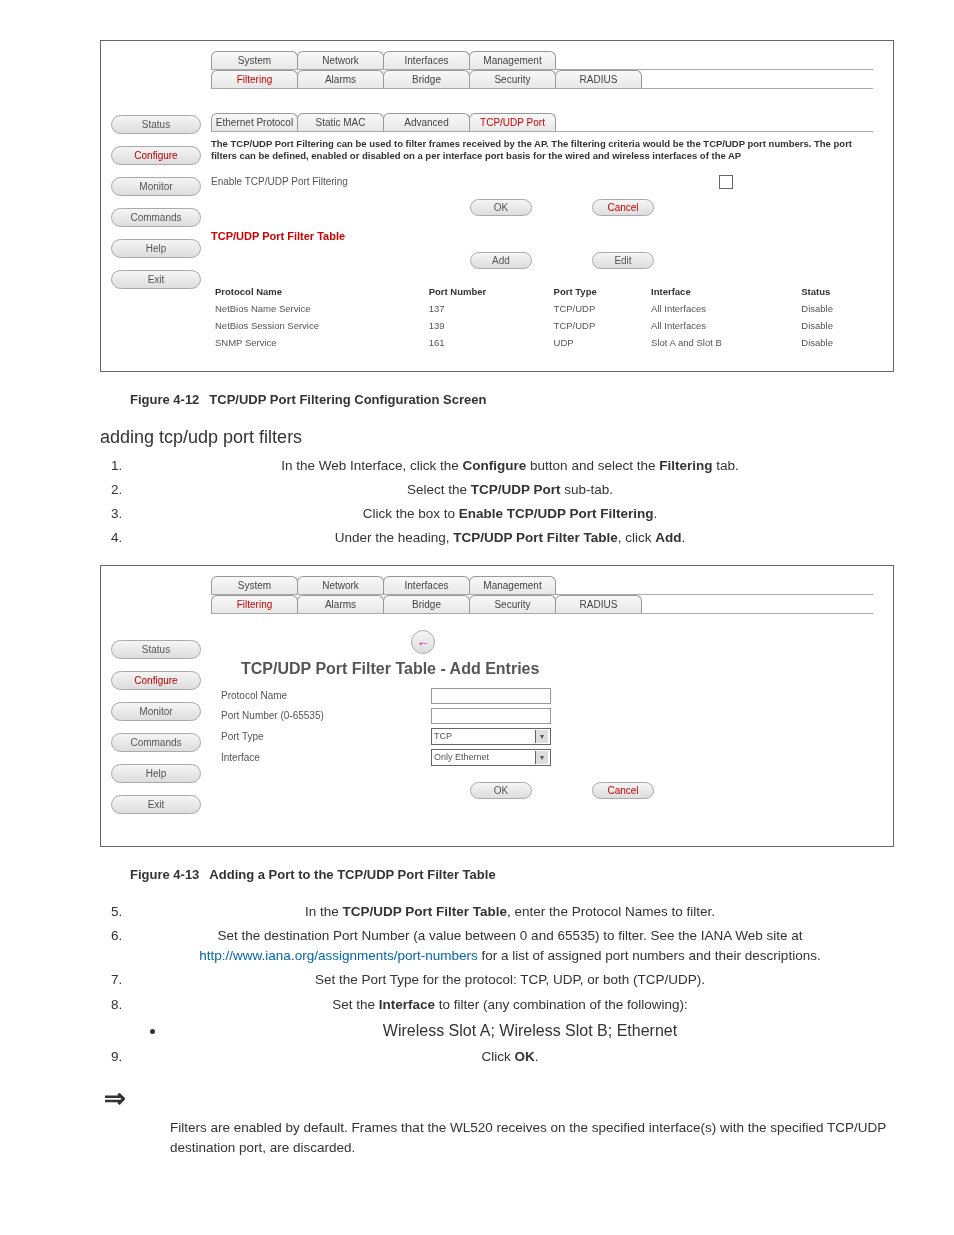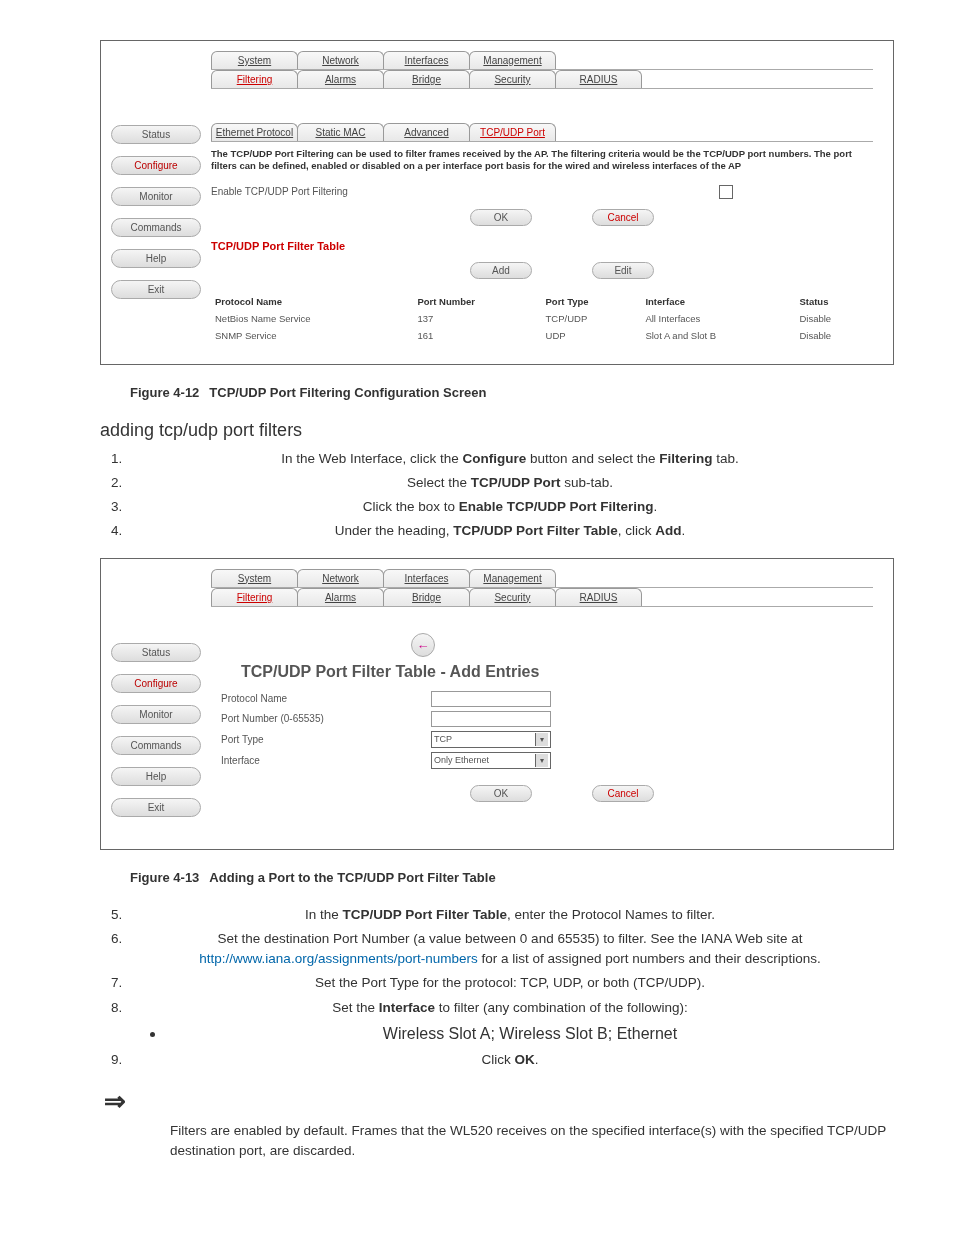--- a/index.html
+++ b/index.html
@@ -27,27 +27,26 @@
     border: 1px solid #999;
     border-bottom: none;
     border-radius: 6px 6px 0 0;
     padding: 3px 0;
     font-size: 10px;
     color: #444;
     text-align: center;
     background: linear-gradient(#f8f8f8, #e8e8e8);
     width: 85px;
     margin-right: -1px;
-    text-decoration: underline;
   }
   .tab.active-red { color: #c00; }
   .tab-strip-line { border-bottom: 1px solid #aaa; margin-left: 110px; margin-right: 20px; }
   .sub-tabs { margin-top: 0; }
   .inner-tabs { margin-top: 8px; }
-  .screenshot-body { display: flex; padding: 26px 20px 20px 10px; }
+  .screenshot-body { display: flex; padding: 16px 20px 20px 10px; }
   .sidebar { width: 90px; flex-shrink: 0; padding-top: 10px; }
   .side-btn {
     border: 1px solid #aaa;
     border-radius: 10px;
     background: linear-gradient(#f5f5f5, #ddd);
     font-size: 10px;
     color: #555;
     text-align: center;
     padding: 3px 0;
     margin-bottom: 12px;
@@ -173,20 +172,27 @@
           <th>Status</th>
         </tr>
         <tr>
           <td>NetBios Name Service</td>
               <td>137</td>
               <td>TCP/UDP</td>
               <td>All Interfaces</td>
               <td>Disable</td>
         </tr>
         <tr>
+          <td>NetBios Session Service</td>
+              <td>139</td>
+              <td>TCP/UDP</td>
+              <td>All Interfaces</td>
+              <td>Disable</td>
+        </tr>
+        <tr>
           <td>SNMP Service</td>
               <td>161</td>
               <td>UDP</td>
               <td>Slot A and Slot B</td>
               <td>Disable</td>
         </tr>
       </tbody>
         </table>
     </div>
   </div>

